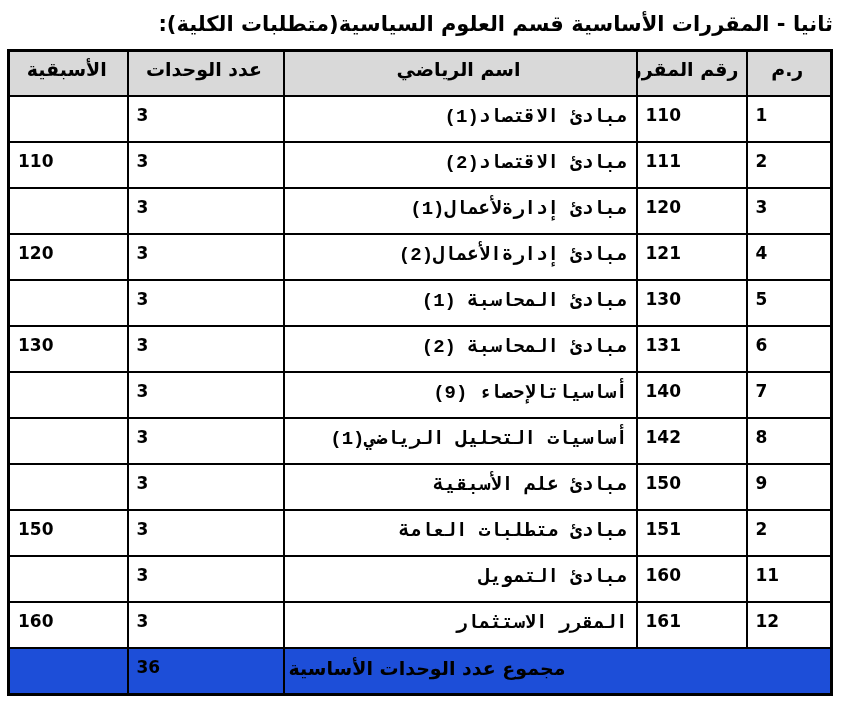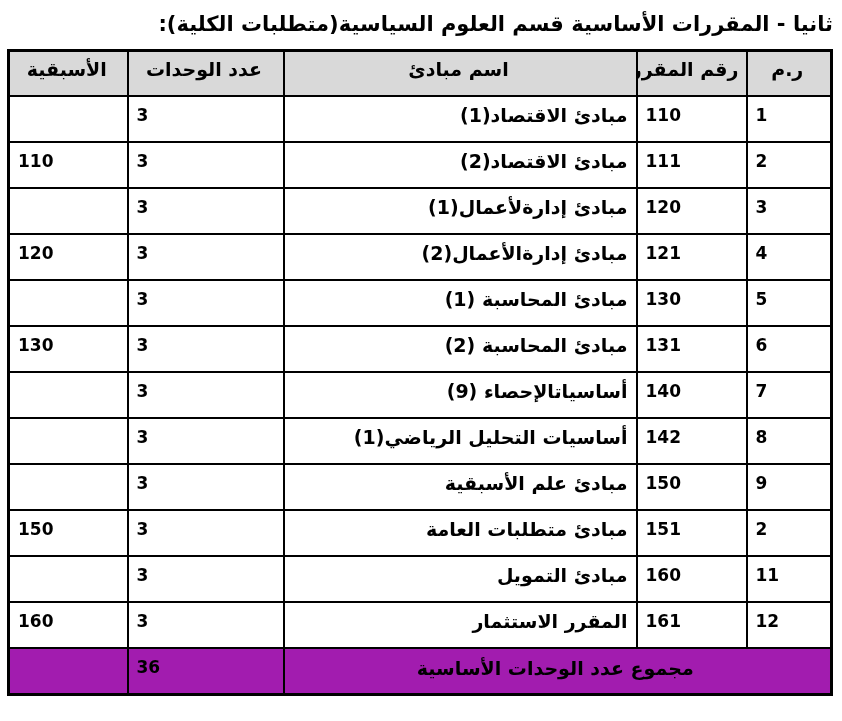--- a/index.html
+++ b/index.html
@@ -59,28 +59,29 @@
   td.c-num {
     text-align: left;
     direction: ltr;
     font-size: 17px;
     padding: 8px 4px 4px 8px;
   }
   td.c-name {
     text-align: right;
     font-size: 19px;
     padding-left: 6px;
+    font-family: Liberation Mono, monospace;
   }
   
   tfoot tr { height: 47px; }
   tfoot td {
-    background: #a21caf;
+    background: #1d4ed8;
   }
   td.c-total-label {
-    text-align: center;
+    text-align: left;
     font-size: 19px;
     padding: 8px 8px 4px 4px;
   }
 </style>
 </head>
 <body>
 
 <div class="page">
 
   <h1 class="doc-title">ثانيا - المقررات الأساسية قسم العلوم السياسية(متطلبات الكلية):</h1>
@@ -90,21 +91,21 @@
       <col style="width:85px">
       <col style="width:110px">
       <col style="width:353px">
       <col style="width:156px">
       <col style="width:119px">
     </colgroup>
     <thead>
       <tr>
         <th>ر.م</th>
         <th>رقم المقرر</th>
-        <th>اسم مبادئ</th>
+        <th>اسم الرياضي</th>
         <th>عدد الوحدات</th>
         <th>الأسبقية</th>
       </tr>
     </thead>
     <tbody>
       <tr>
         <td class="c-num">1</td>
         <td class="c-num">110</td>
         <td class="c-name">مبادئ الاقتصاد(1)</td>
         <td class="c-num">3</td>

